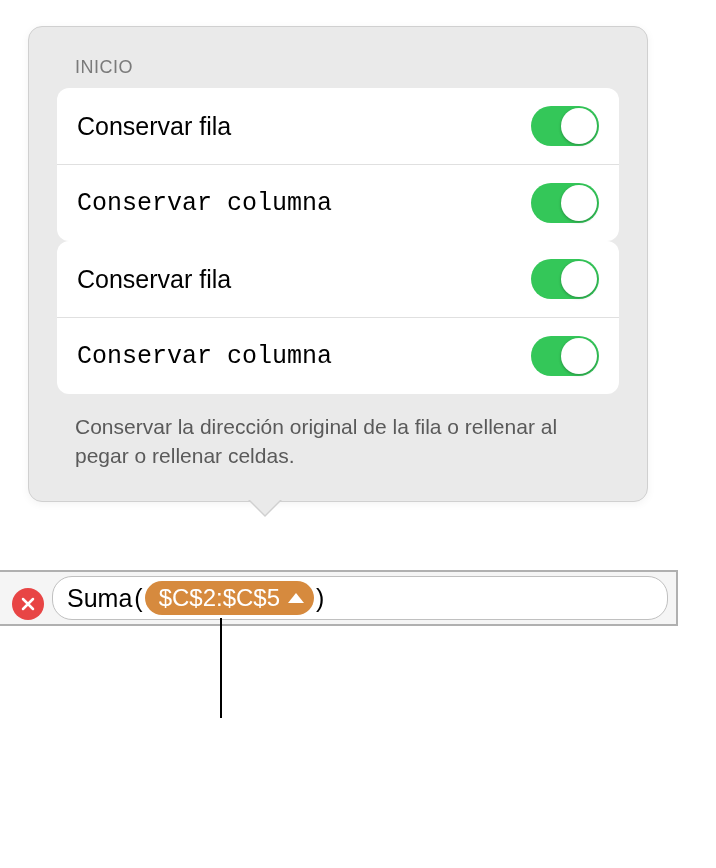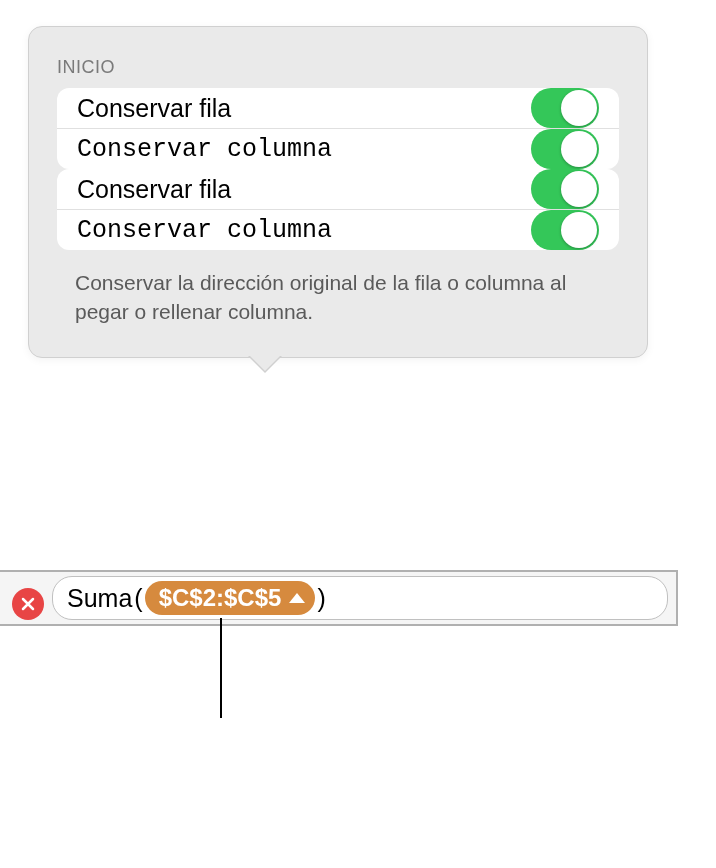--- a/index.html
+++ b/index.html
@@ -26,38 +26,39 @@
       border: 1px solid #d0d0d0;
       padding: 30px 28px 30px 28px;
       box-shadow: 0 2px 8px rgba(0,0,0,0.05);
     }
     
     .section-header {
       font-size: 18px;
       color: #7a7a7a;
       letter-spacing: 0.5px;
       margin-bottom: 10px;
+      margin-left: 18px;
       font-weight: 400;
     }
     
     .section-header.second {
       margin-top: 44px;
     }
     
     .settings-group {
       background: #ffffff;
       border-radius: 12px;
       overflow: hidden;
     }
     
     .settings-row {
       display: flex;
       align-items: center;
       justify-content: space-between;
-      padding: 0 20px;
+      padding: 18px 20px;
       border-bottom: 1px solid #e0e0e0;
     }
     
     .settings-row:last-child {
       border-bottom: none;
       font-family: Liberation Mono, monospace;
     }
     
     .settings-label {
       font-size: 25px;
@@ -175,21 +176,21 @@
       border-radius: 18px;
       padding: 3px 10px 3px 14px;
       display: inline-flex;
       align-items: center;
       gap: 8px;
       cursor: pointer;
     }
     
     .cell-ref-text {
       font-size: 24px;
-      font-weight: 700;
+      font-weight: 400;
     }
     
     .triangle-up {
       width: 0;
       height: 0;
       border-left: 8px solid transparent;
       border-right: 8px solid transparent;
       border-bottom: 10px solid #ffffff;
     }
     
@@ -233,21 +234,21 @@
       </div>
     </div>
     <div class="settings-row">
       <span class="settings-label">Conservar columna</span>
       <div class="toggle">
         <div class="toggle-knob"></div>
       </div>
     </div>
   </div>
 
-  <div class="help-text">Conservar la dirección original de la fila o columna al pegar o rellenar columna.</div>
+  <div class="help-text">Conservar la dirección original de la fila o rellenar al pegar o rellenar celdas.</div>
 
   <div class="popover-arrow-border"></div>
   <div class="popover-arrow"></div>
 </div>
 
 <div class="formula-bar-container">
   <div class="close-button">
     <svg viewBox="0 0 16 16">
       <path d="M3 3 L13 13 M13 3 L3 13" stroke="#ffffff" stroke-width="2.5" stroke-linecap="round"></path>
     </svg>

